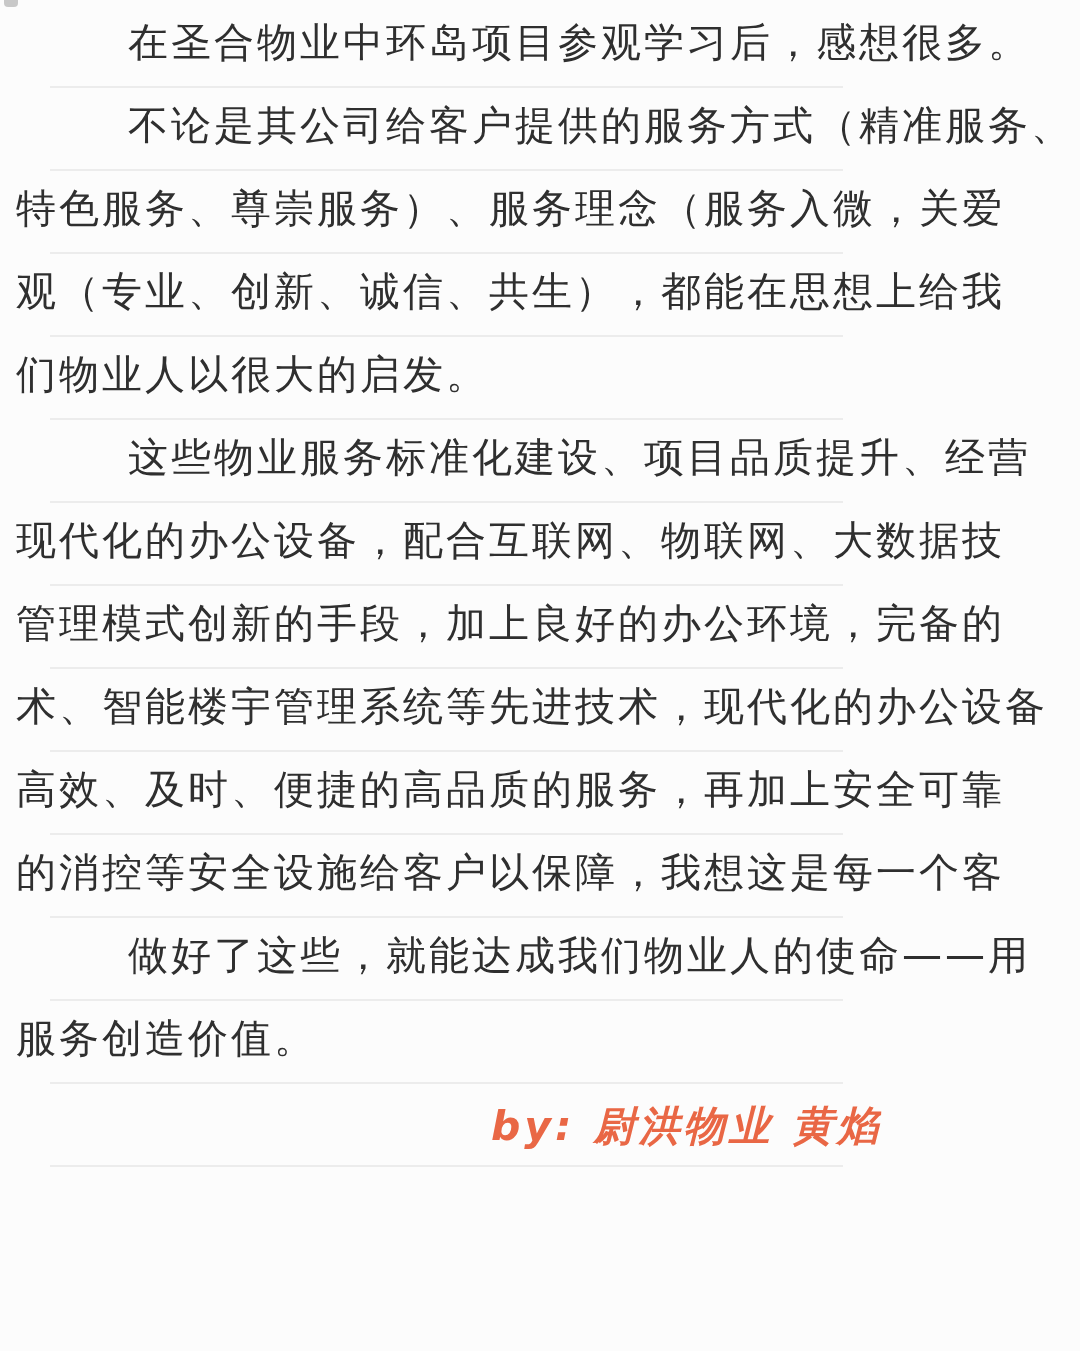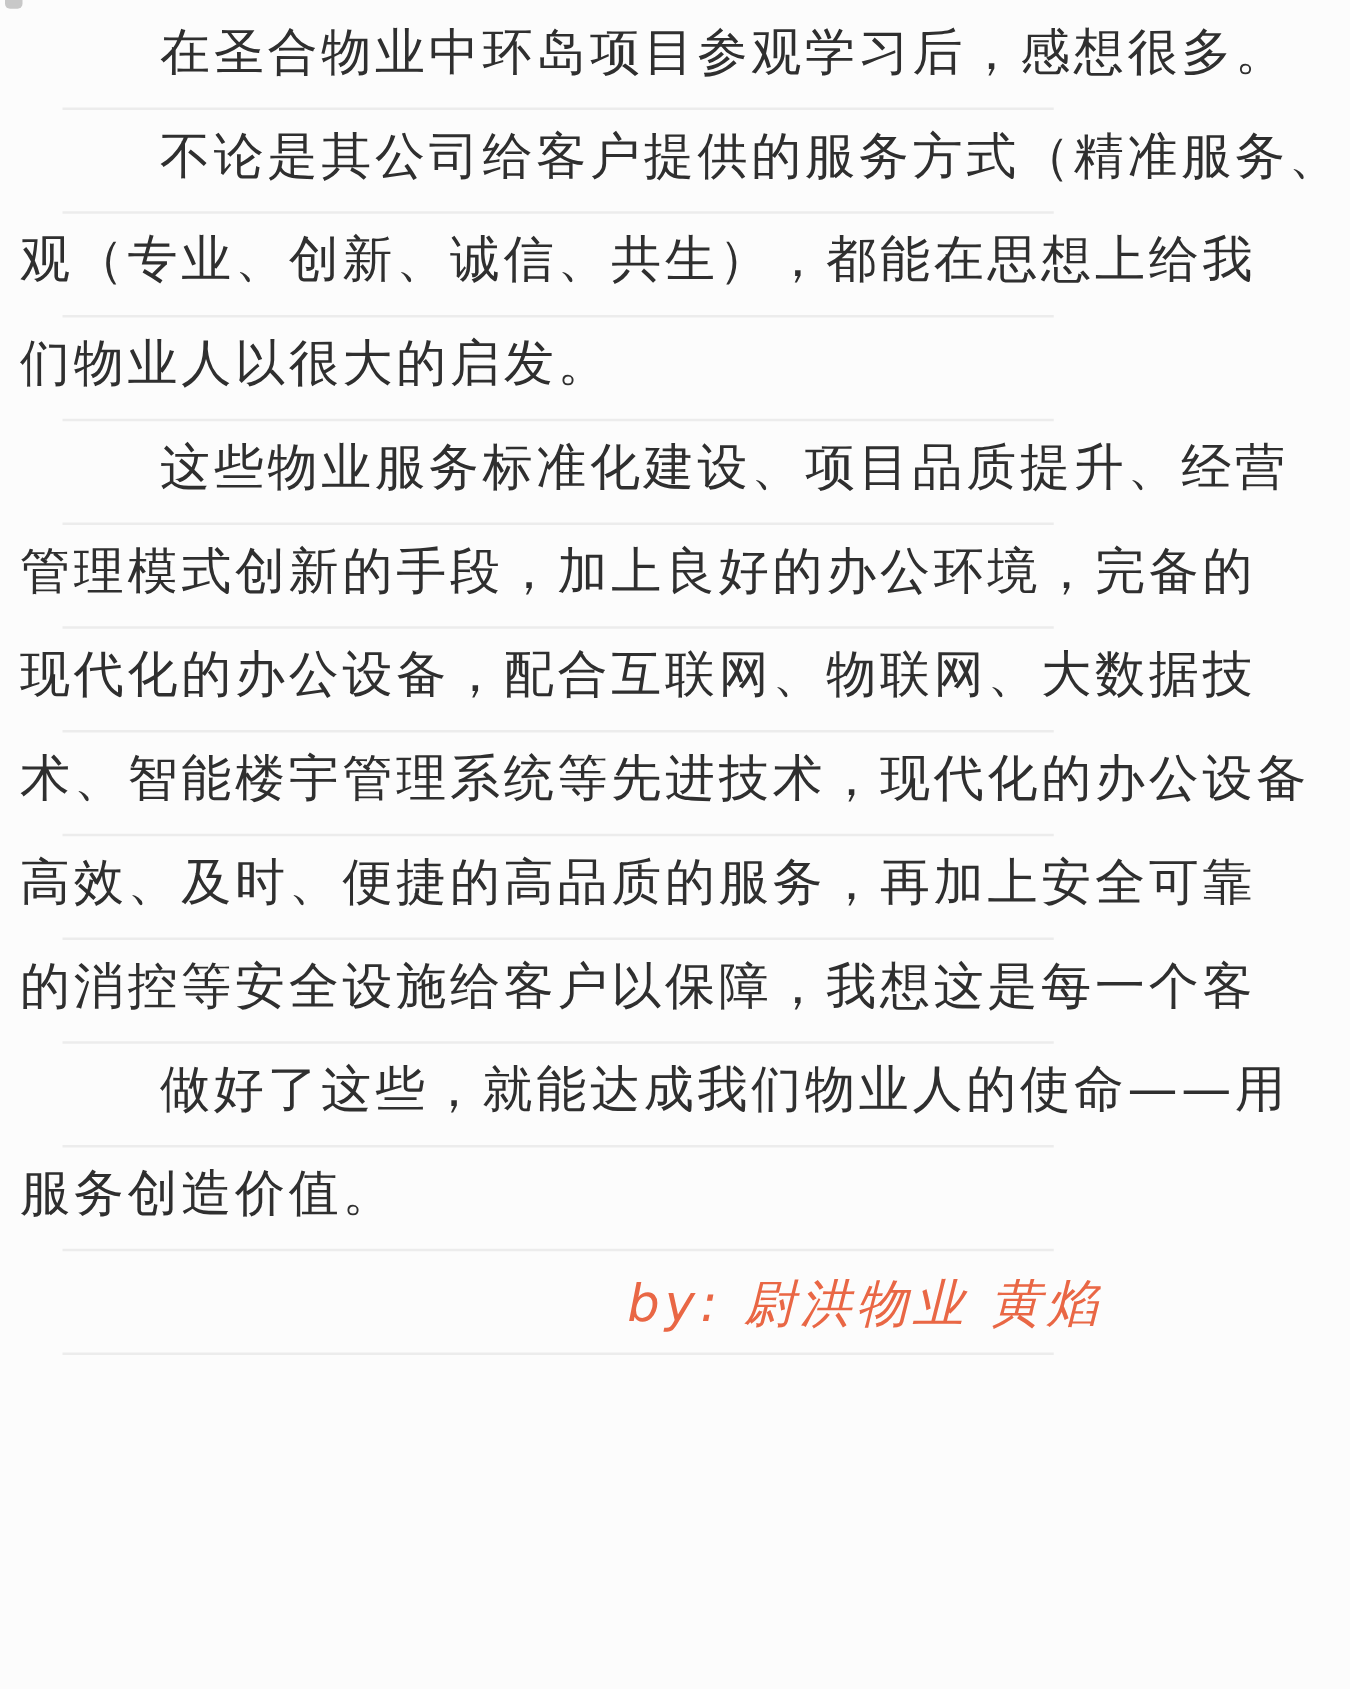--- a/index.html
+++ b/index.html
@@ -46,56 +46,60 @@
   }
   .row.indent .txt { padding-left: 128px; }
   .row.sig .txt {
     text-align: right;
     padding-right: 18px;
     padding-top: 18px;
     font-size: 41px;
     letter-spacing: 4px;
     color: #e96745;
     font-style: italic;
-    font-weight: 400;
+    font-weight: 700;
   }
   .row:first-of-type .txt { padding-top: 20px; }
 </style>
 </head>
 <body>
 
 <div class="page">
   <div class="corner-artifact"></div>
 
   <div class="row indent">
     <span class="txt">在圣合物业中环岛项目参观学习后，感想很多。</span>
     <div class="rule"></div>
   </div>
   <div class="row indent">
     <span class="txt">不论是其公司给客户提供的服务方式（精准服务、</span>
     <div class="rule"></div>
   </div>
   <div class="row">
+    <span class="txt">特色服务、尊崇服务）、服务理念（服务入微，关爱</span>
+    <div class="rule"></div>
+  </div>
+  <div class="row">
     <span class="txt">观（专业、创新、诚信、共生），都能在思想上给我</span>
     <div class="rule"></div>
   </div>
   <div class="row">
     <span class="txt">们物业人以很大的启发。</span>
     <div class="rule"></div>
   </div>
   <div class="row indent">
     <span class="txt">这些物业服务标准化建设、项目品质提升、经营</span>
     <div class="rule"></div>
   </div>
   <div class="row">
-    <span class="txt">管理模式创新的手段，加上良好的办公环境，完备的</span>
+    <span class="txt">现代化的办公设备，配合互联网、物联网、大数据技</span>
     <div class="rule"></div>
   </div>
   <div class="row">
-    <span class="txt">现代化的办公设备，配合互联网、物联网、大数据技</span>
+    <span class="txt">管理模式创新的手段，加上良好的办公环境，完备的</span>
     <div class="rule"></div>
   </div>
   <div class="row">
     <span class="txt">术、智能楼宇管理系统等先进技术，现代化的办公设备</span>
     <div class="rule"></div>
   </div>
   <div class="row">
     <span class="txt">高效、及时、便捷的高品质的服务，再加上安全可靠</span>
     <div class="rule"></div>
   </div>

